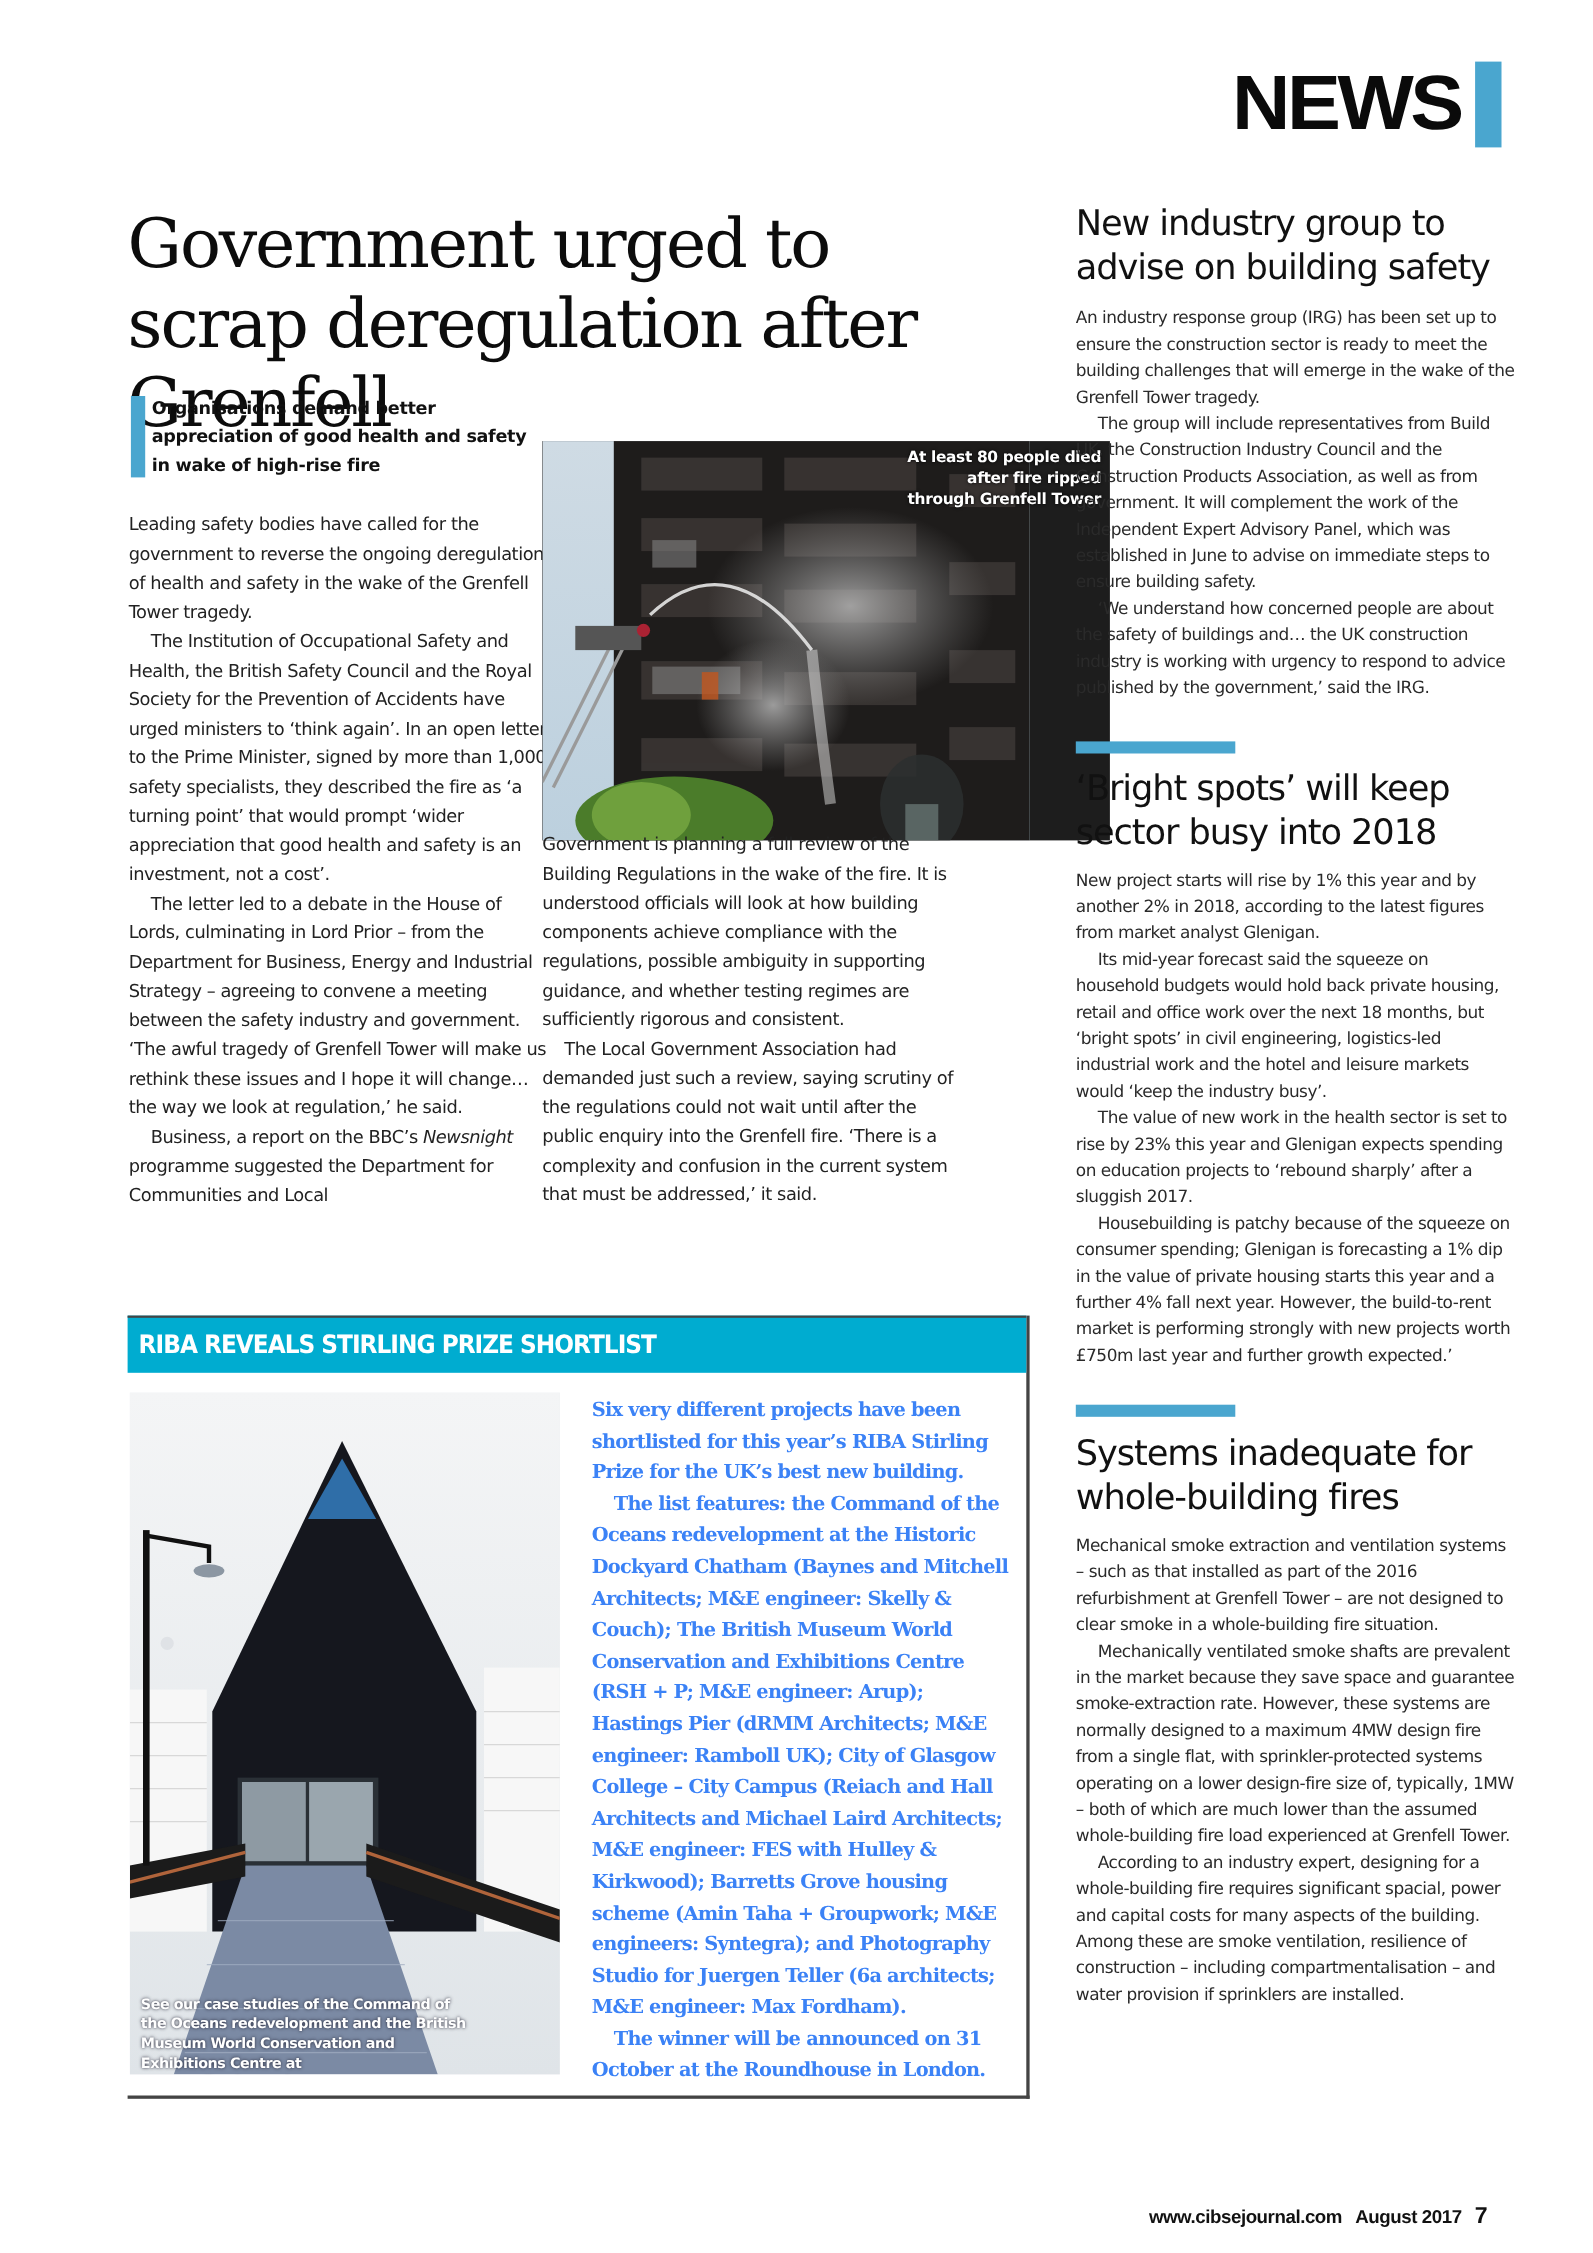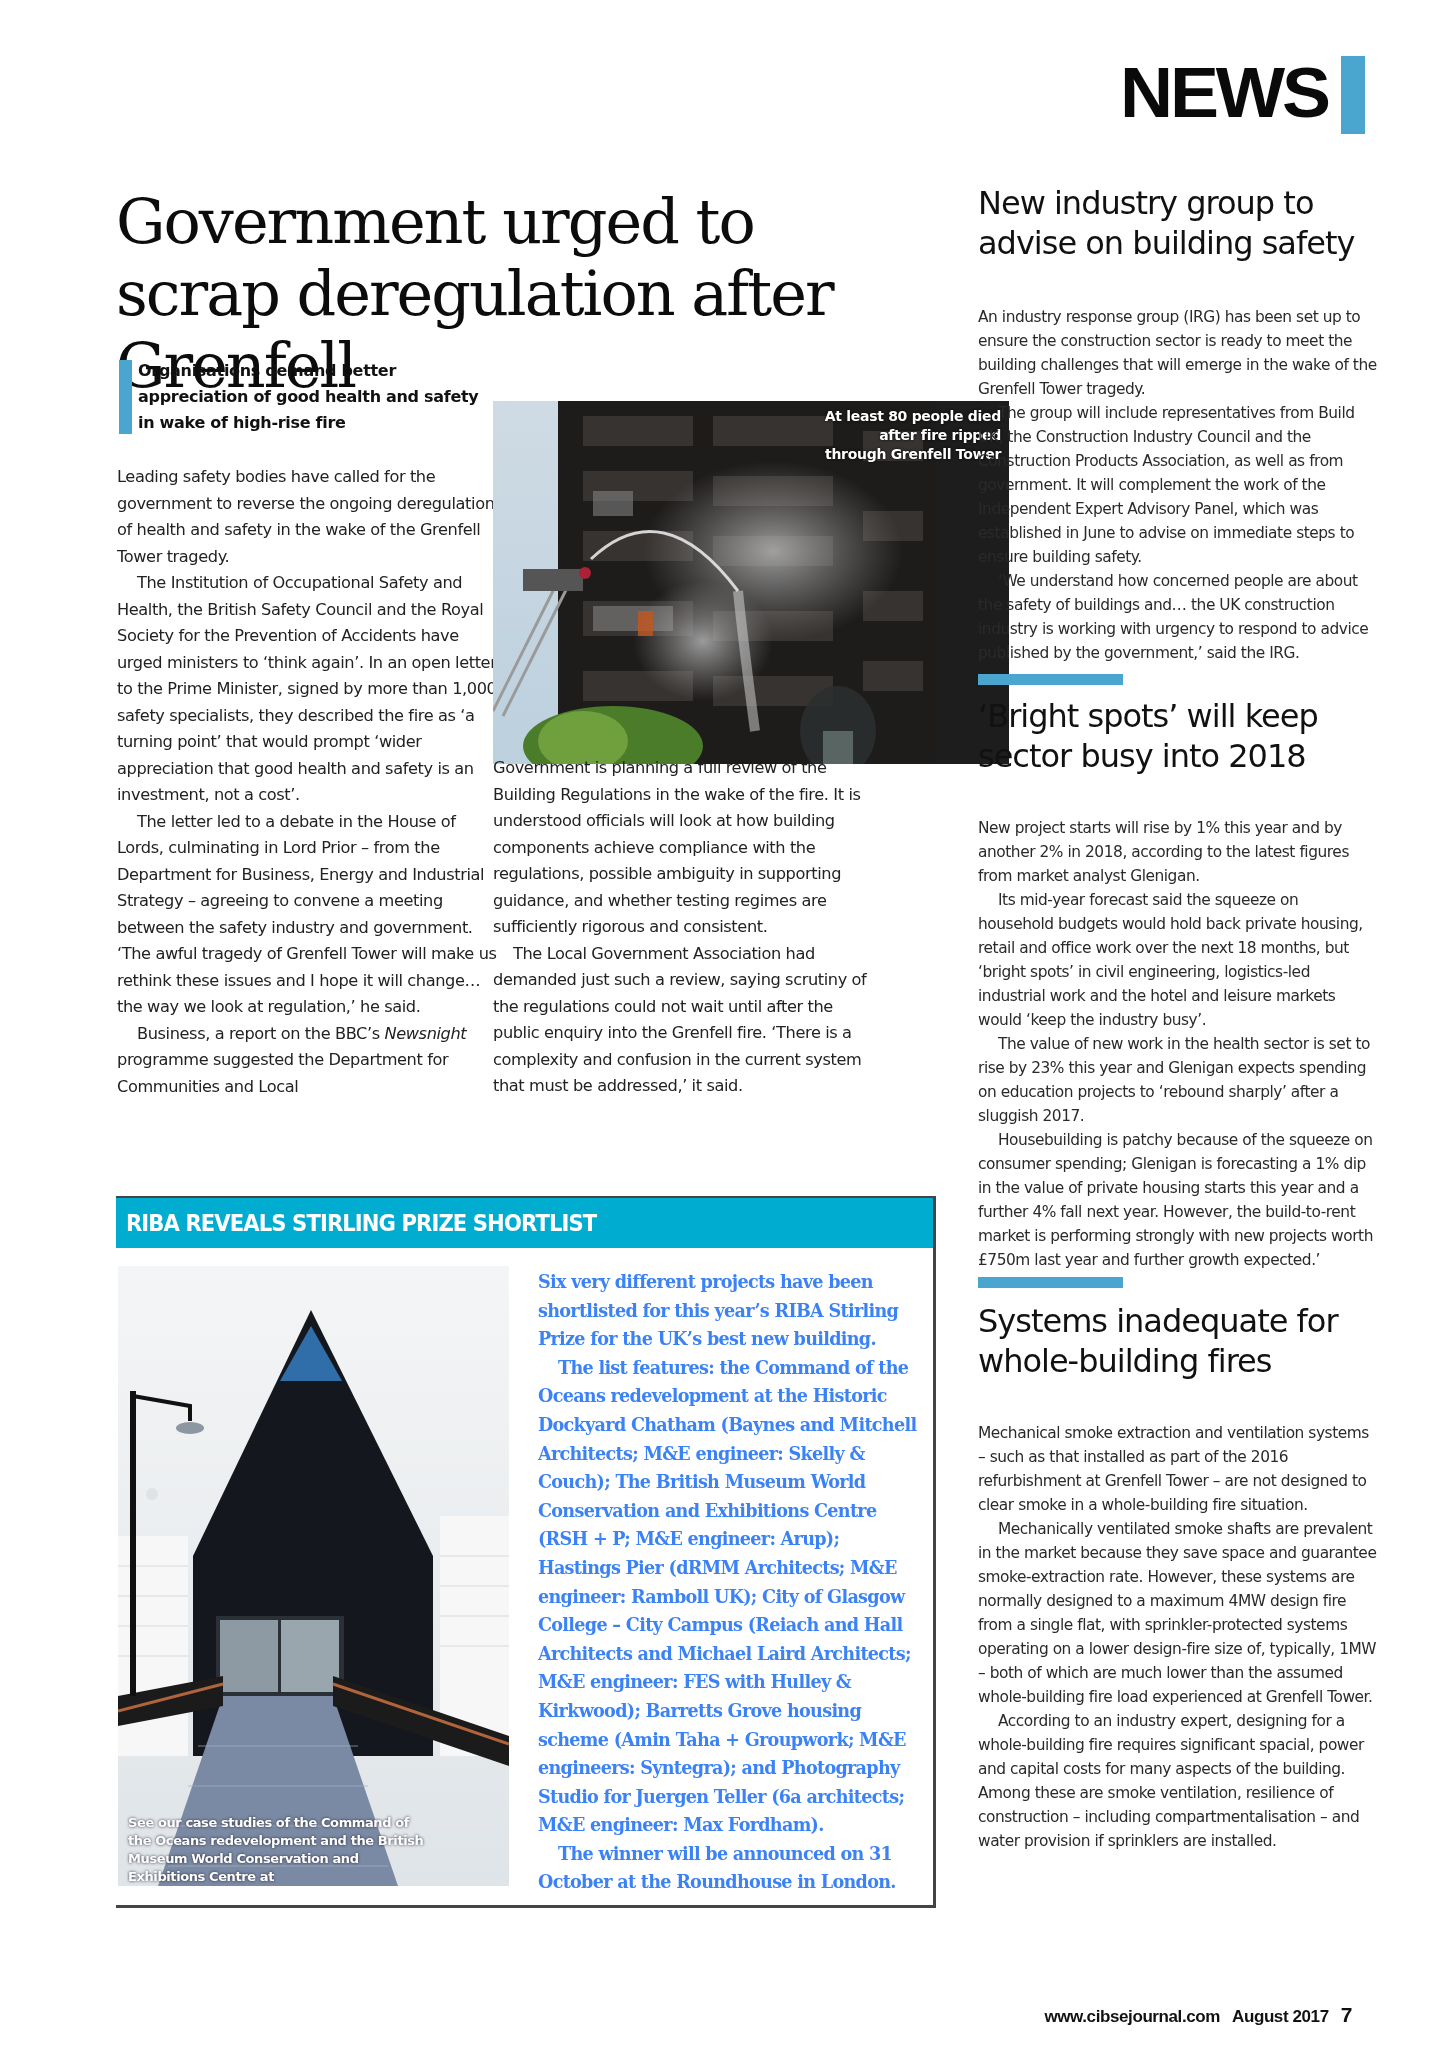--- a/index.html
+++ b/index.html
@@ -25,21 +25,21 @@
 
   #col1 { left: 117px; top: 464px; width: 380px; }
   #col2 { left: 493px; top: 755px; width: 380px; }
 
   
   #fire-photo { left: 493px; top: 376px; width: 516px; height: 363px; overflow: hidden; background: #1d1d1d; margin-top: 25px; }
   #fire-caption { right: 8px; top: 6px; text-align: right; font-family: "DejaVu Sans", sans-serif; font-weight: 700; font-size: 14px; line-height: 19px; color: #fff; text-shadow: 0 0 3px #000; letter-spacing: -0.3px; }
 
   
   .side-head { font-family: "DejaVu Sans", sans-serif; font-size: 32px; line-height: 40px; color: #111; letter-spacing: -1px; font-weight: 400; }
-  .side-body { font-family: "DejaVu Sans", sans-serif; font-size: 15.4px; line-height: 24px; color: #2a2a2a; letter-spacing: -0.45px; margin-top: 28px; }
+  .side-body { font-family: "DejaVu Sans", sans-serif; font-size: 15.4px; line-height: 24px; color: #2a2a2a; letter-spacing: -0.45px; }
   .side-body p + p { text-indent: 20px; }
   .rule-bar { width: 145px; height: 11px; background: #4aa6cf; }
 
   #side1-head { left: 978px; top: 183px; width: 400px; }
   #side1-body { left: 978px; top: 277px; width: 400px; }
   #rule1 { left: 978px; top: 674px; }
   #side2-head { left: 978px; top: 696px; width: 400px; }
   #side2-body { left: 978px; top: 788px; width: 400px; }
   #rule2 { left: 978px; top: 1277px; }
   #side3-head { left: 978px; top: 1301px; width: 400px; }

